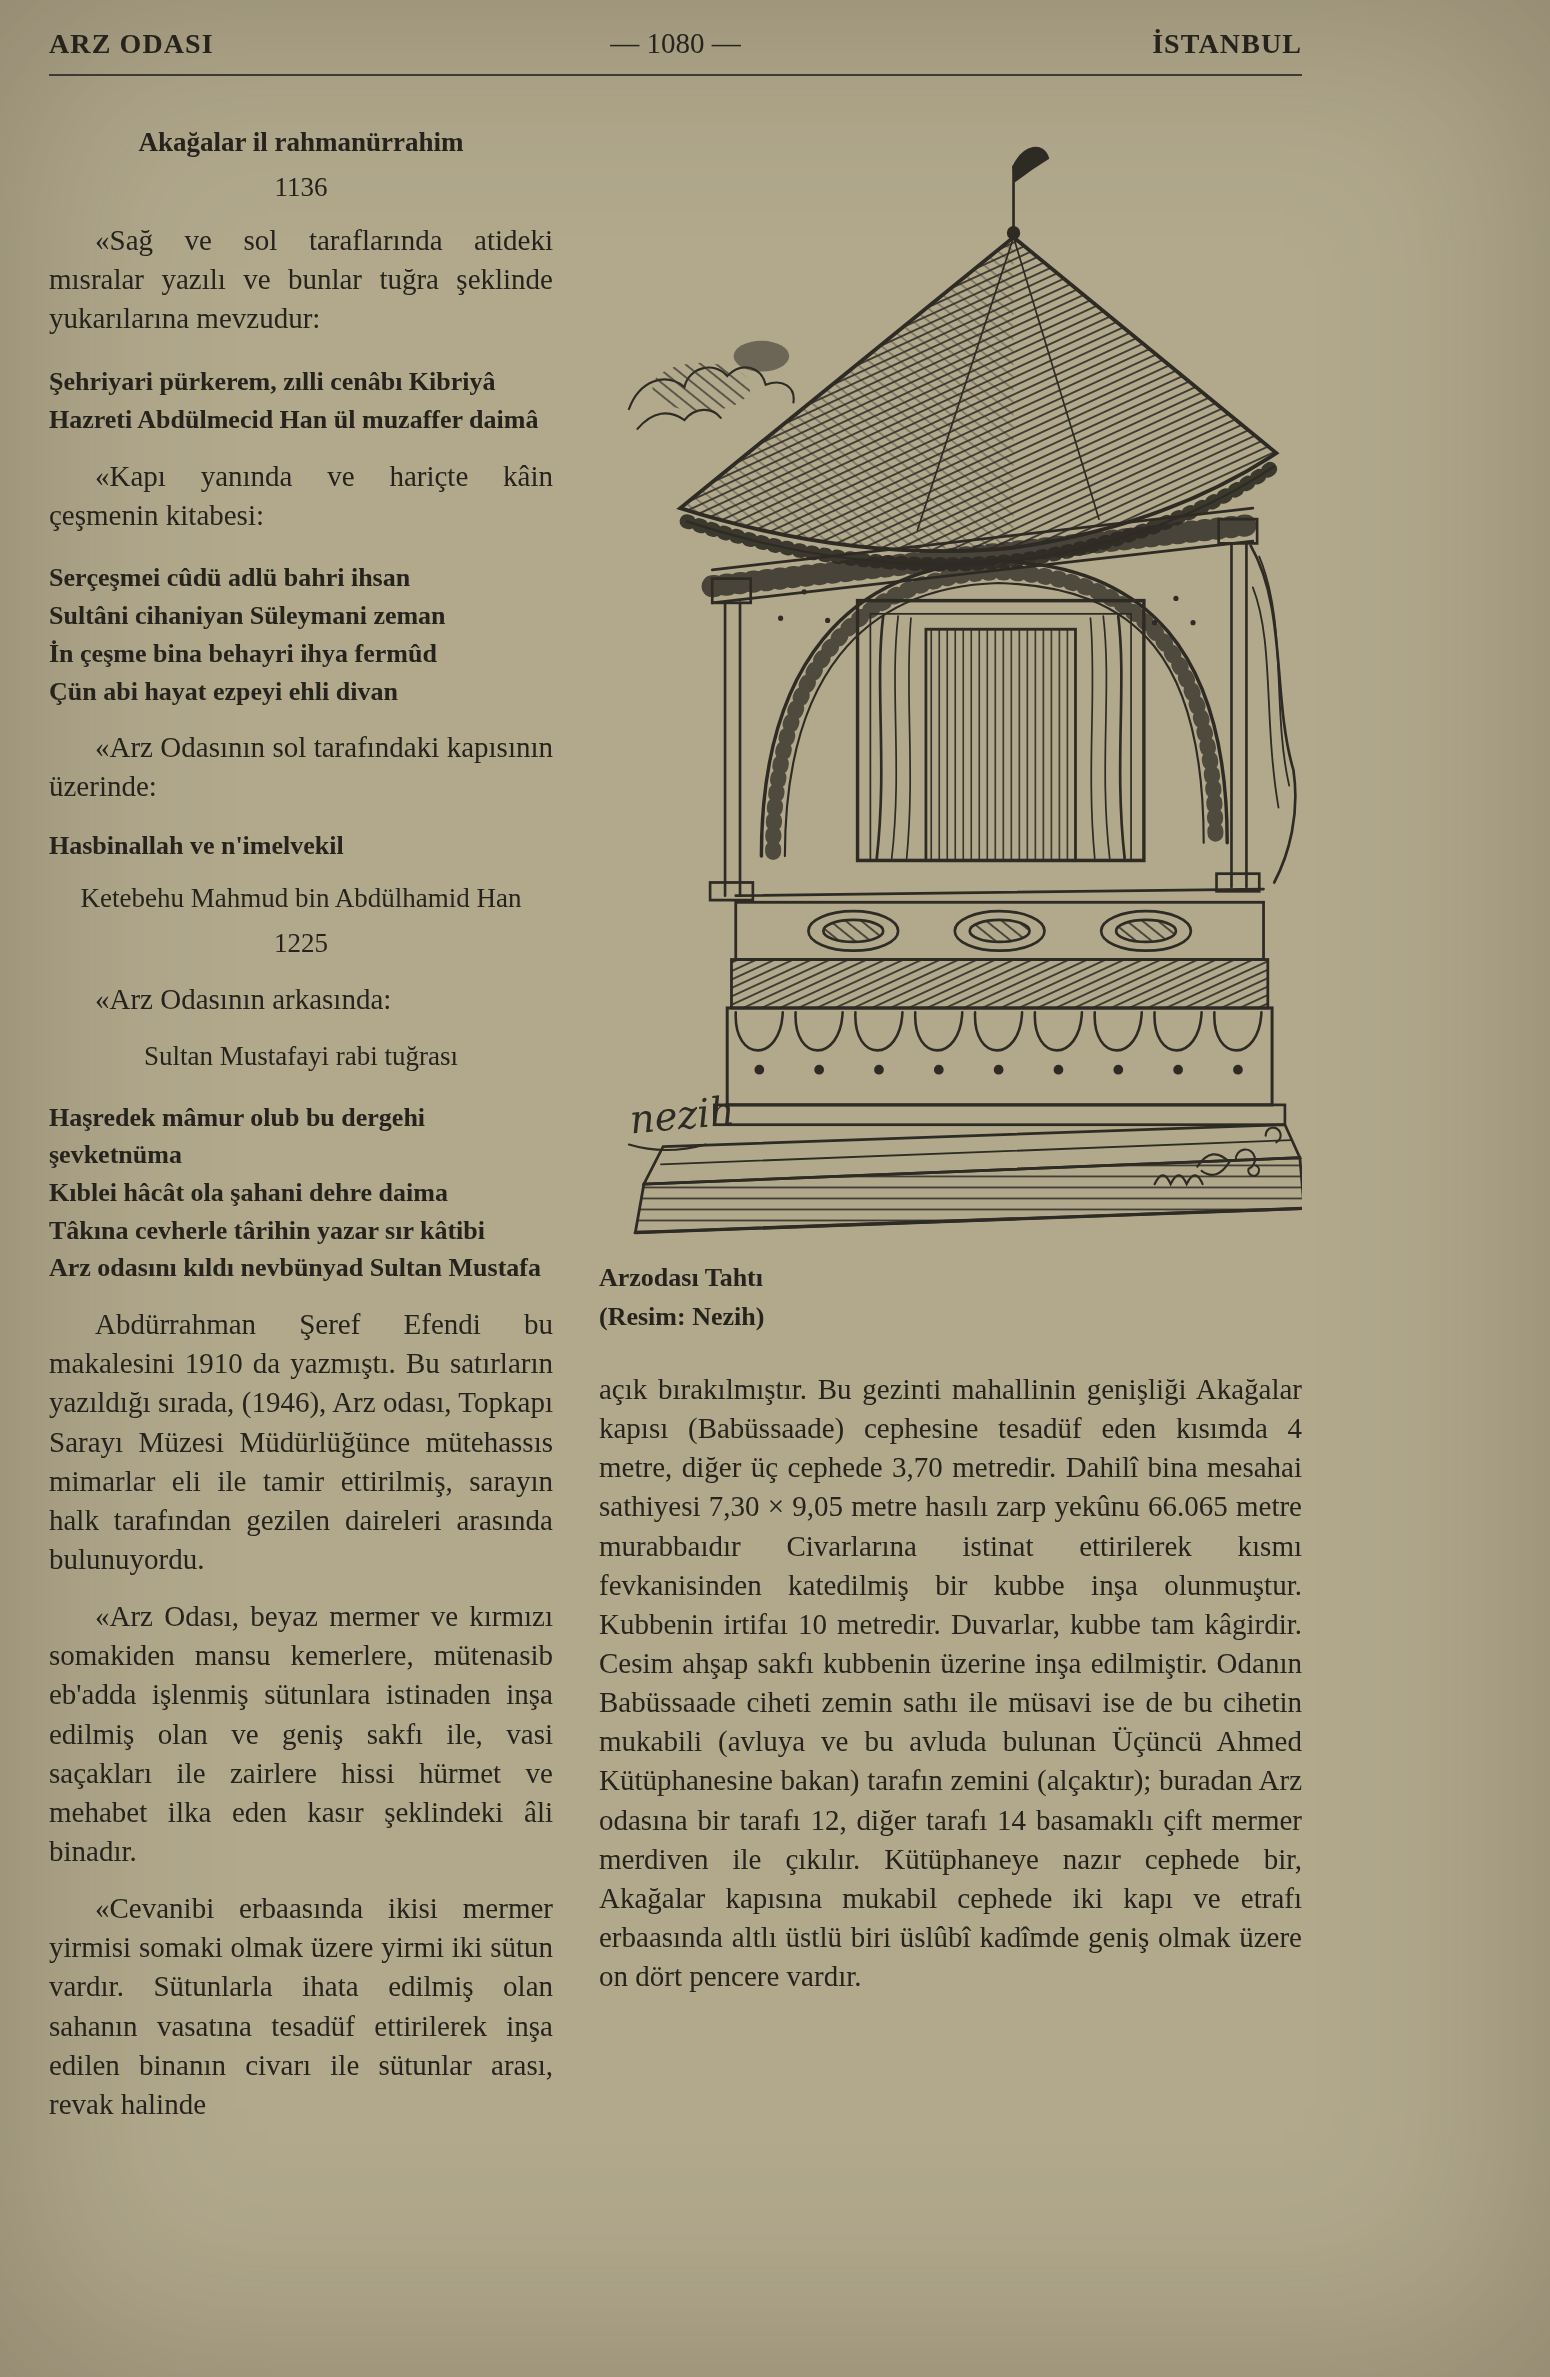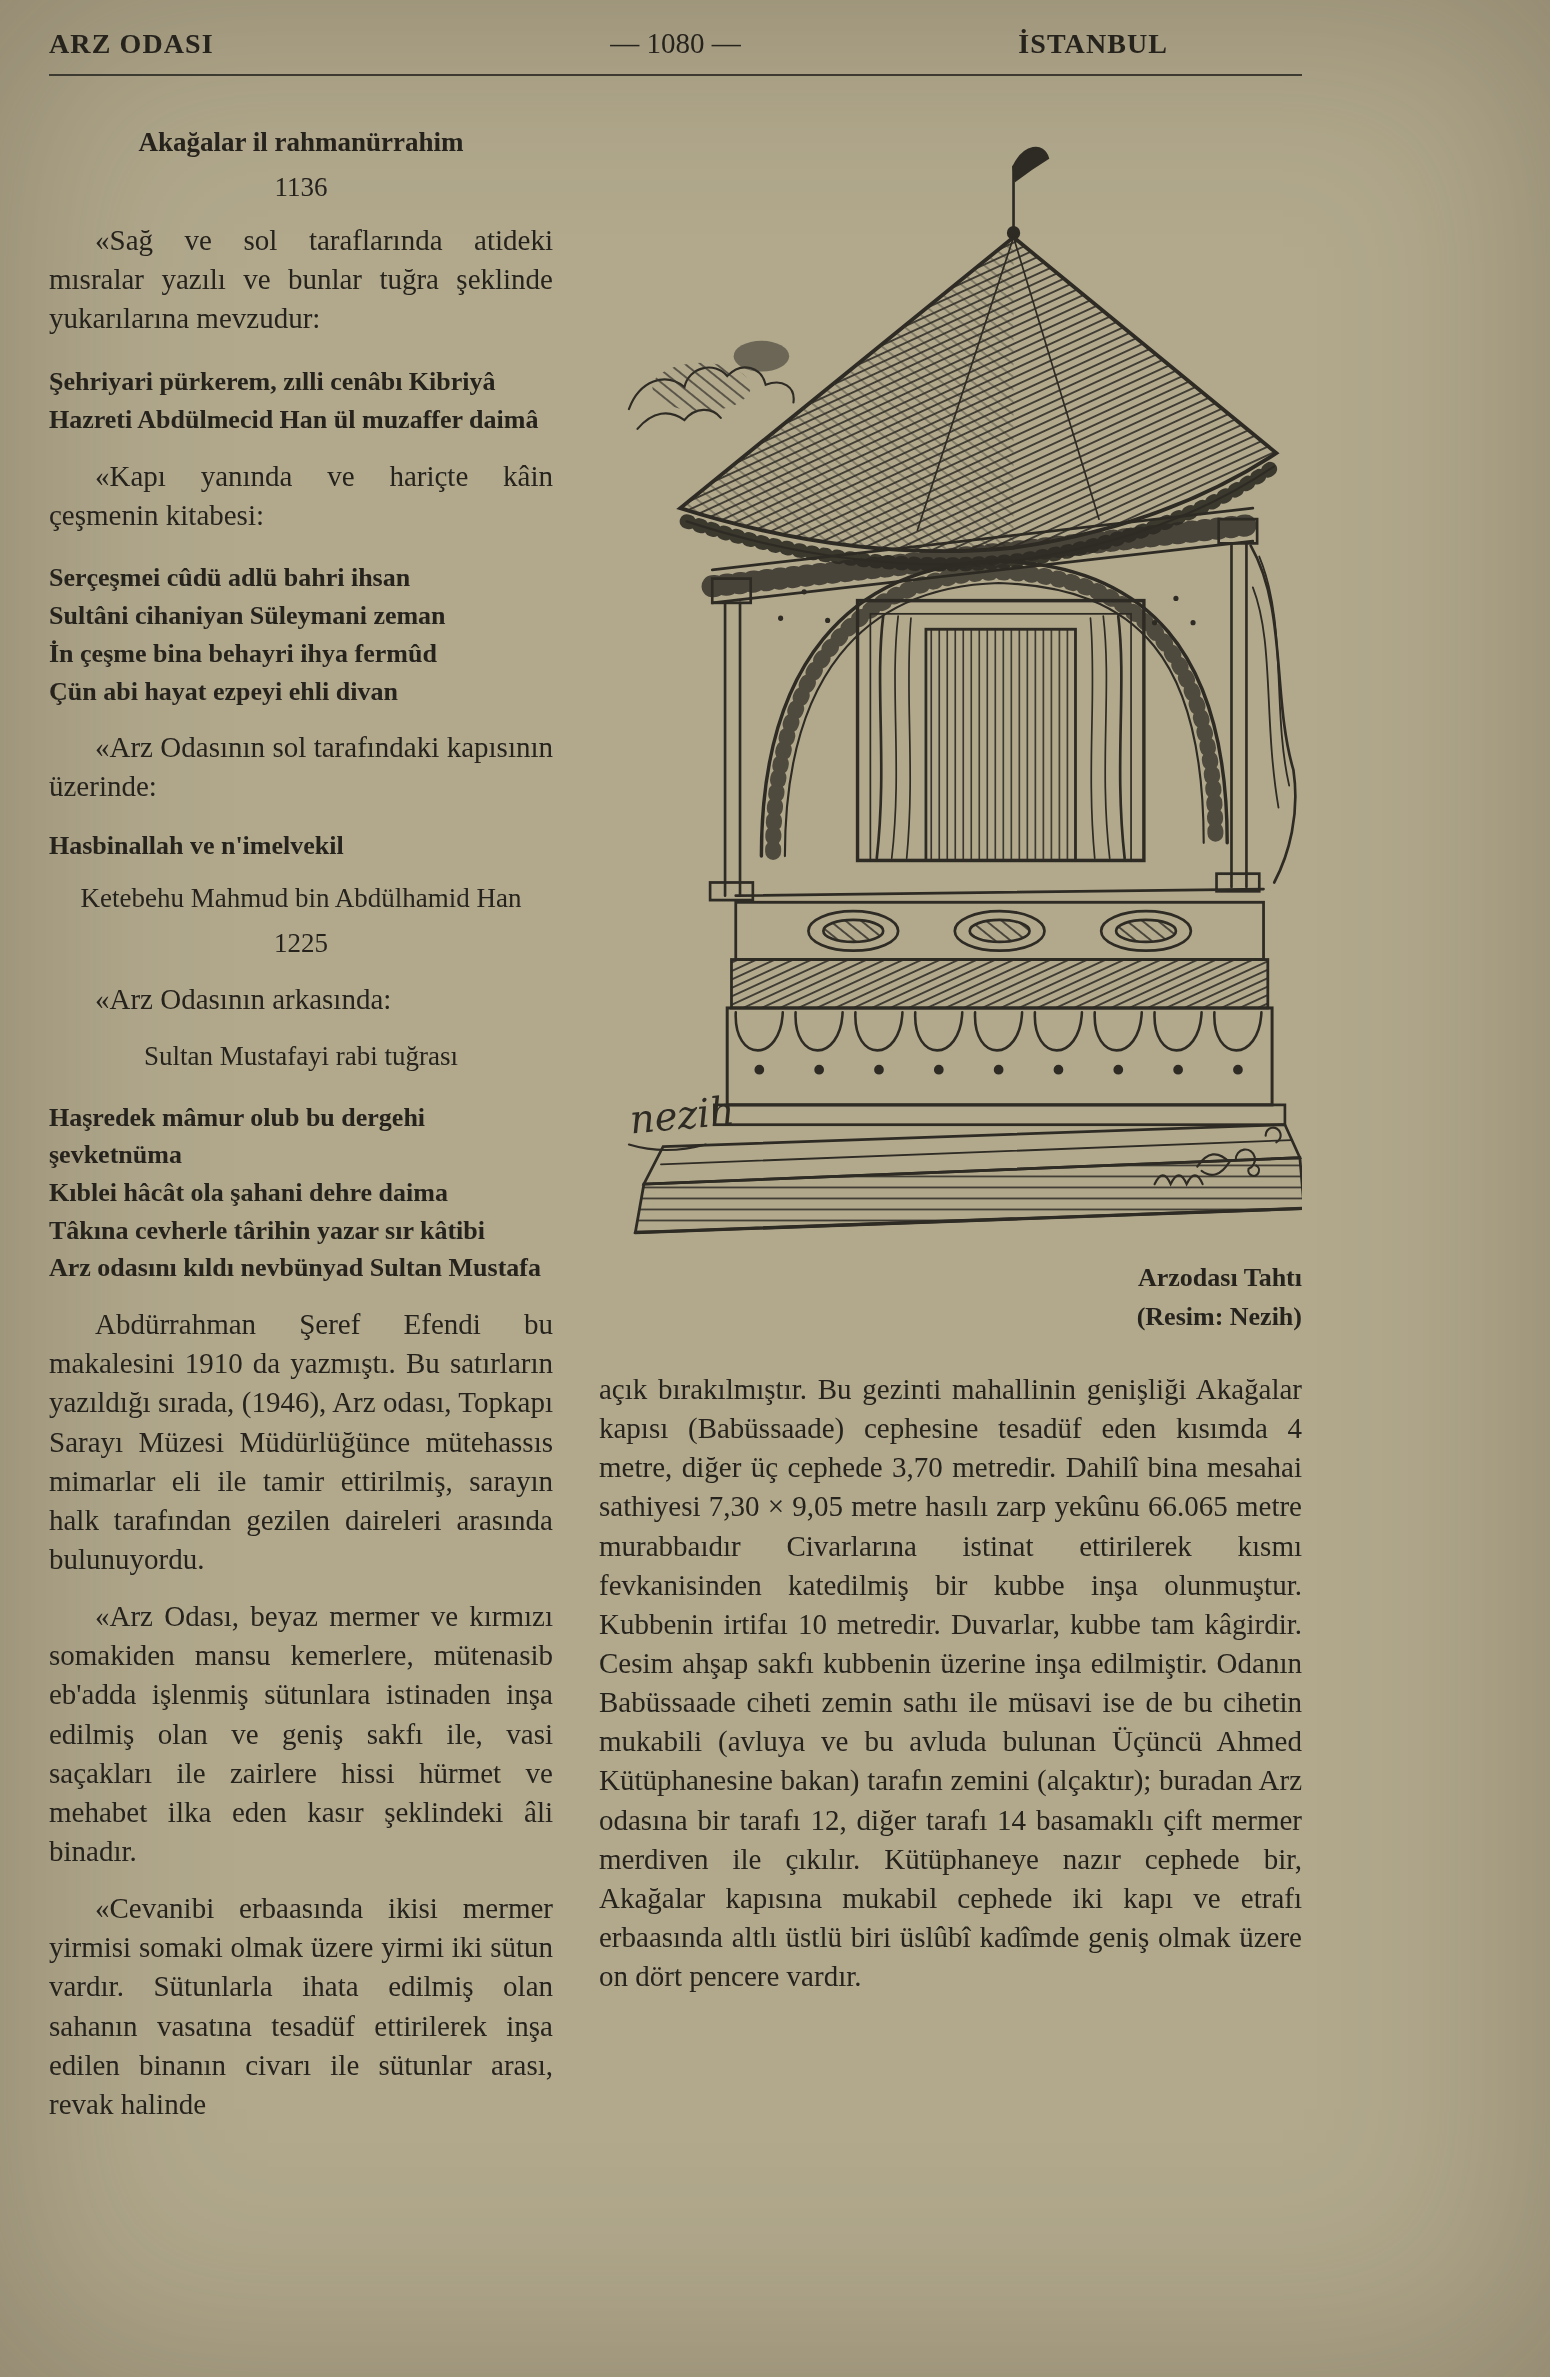--- a/index.html
+++ b/index.html
@@ -10,42 +10,42 @@
     font-family:"Liberation Serif","DejaVu Serif",serif;
     box-shadow: inset 0 0 225px rgba(62,54,38,0.32);
     overflow:hidden;
   }
   .page{box-sizing:border-box;width:1351px;height:2377px;padding:27px 49px 0 49px;}
 
   
   .page-header{display:flex;align-items:baseline;}
   .hdr-left{flex:1;text-align:left;font-weight:700;font-size:28px;letter-spacing:1.1px;}
   .hdr-center{flex:1;text-align:center;font-weight:400;font-size:29px;}
-  .hdr-right{flex:1;text-align:center;font-weight:700;font-size:28px;letter-spacing:1.1px;}
+  .hdr-right{flex:1;text-align:right;font-weight:700;font-size:28px;letter-spacing:1.1px;}
   .header-rule{border-top:2.1px solid #3d3a31;margin-top:14px;}
 
   
   .columns{display:flex;gap:46px;margin-top:49px;}
   .col{width:703px;}
 
   
   .center{ text-align:center;font-size:27px;line-height:1.3;margin-top:10px;}
   .center-bold{text-align:center;font-weight:700;font-size:27px;line-height:1.3;}
   p.body{font-size:29px;line-height:1.35;text-align:justify;text-indent:46px;margin:18px 0 0 0;}
   p.body.noindent{text-indent:0;}
   p.body.first{margin-top:16px;}
   .verse{margin-top:24.6px;font-weight:700;font-size:26px;line-height:1.45;}
   .verse-line{}
   .verse-year{text-align:center;font-weight:400;font-size:27px;margin-top:4.3px;}
   .mt-sm{margin-top:4.3px;}
   .mt-md{margin-top:20.3px;}
   .inscription{margin-top:24.6px;font-weight:700;font-size:26px;}
 
   figure{margin:0;padding:0;}
-  .fig-caption{margin-top:19px;text-align:right;font-weight:700;font-size:26px;line-height:1.5;}
+  .fig-caption{margin-top:19px;text-align:left;font-weight:700;font-size:26px;line-height:1.5;}
   .col-right p.body{margin-top:34px;}
 </style>
 </head>
 <body>
 
 <div class="page">
 
   <header class="page-header">
     <span class="hdr-left">ARZ ODASI</span>
     <span class="hdr-center">— 1080 —</span>

